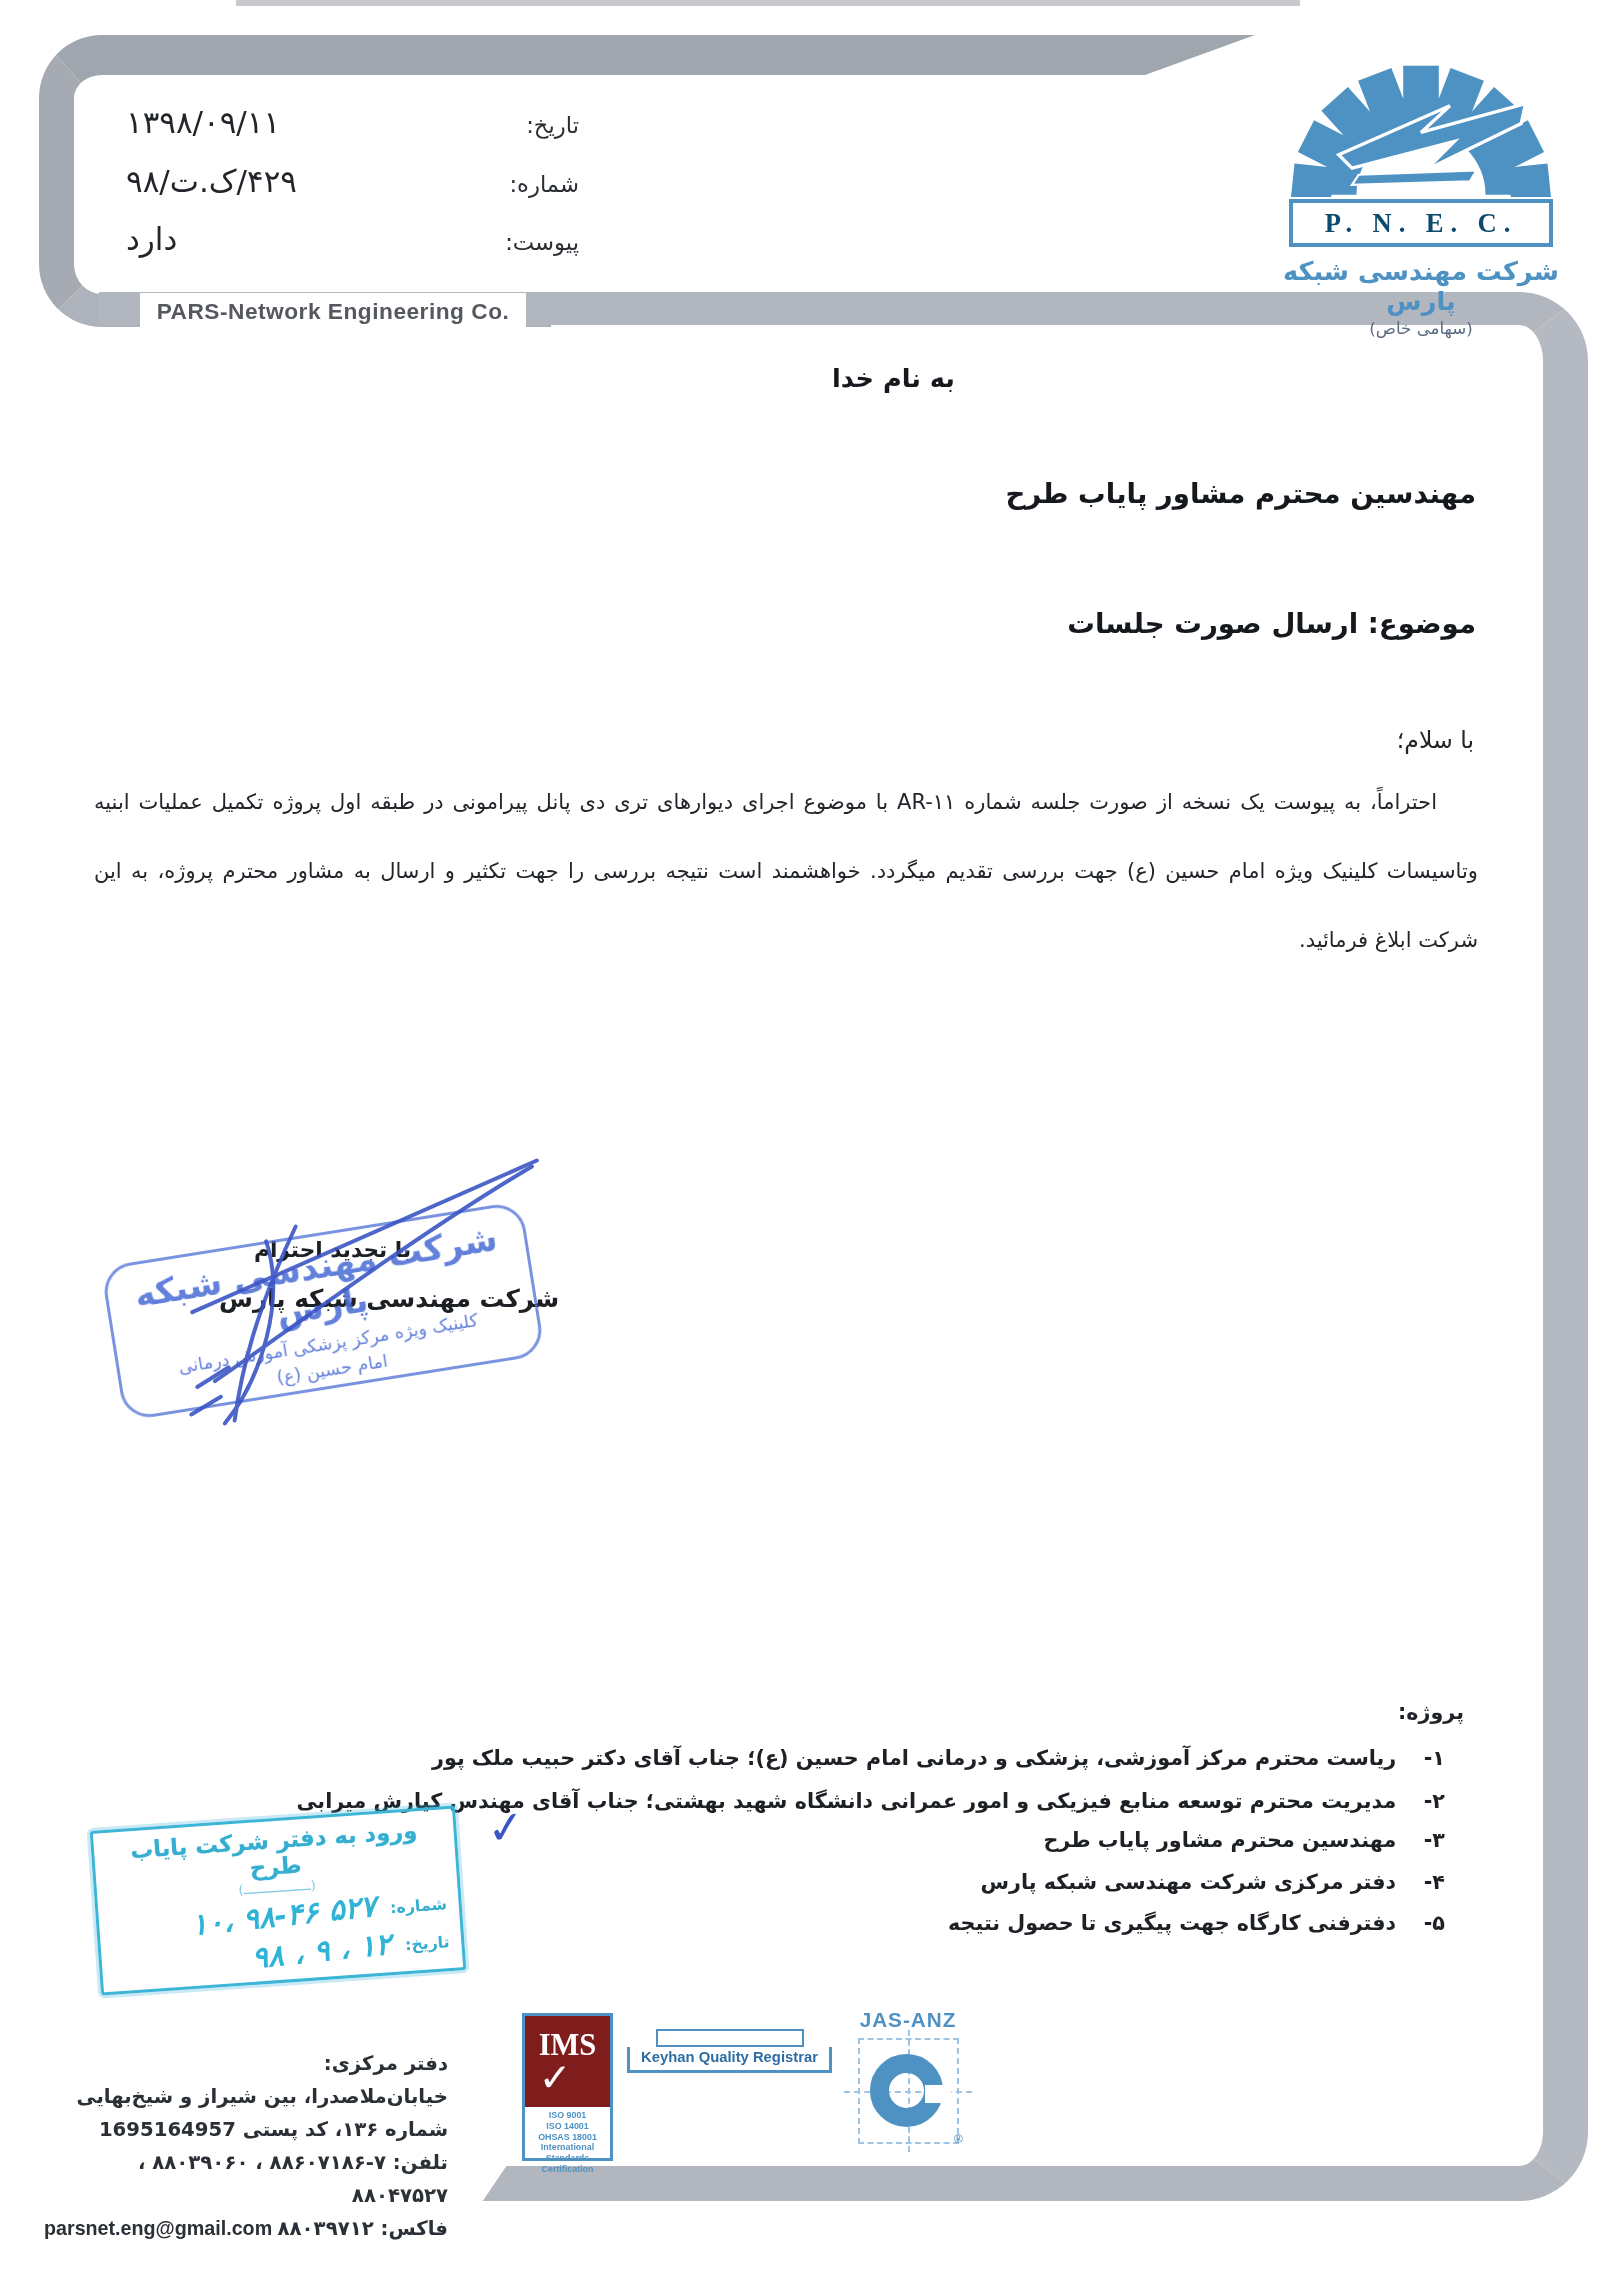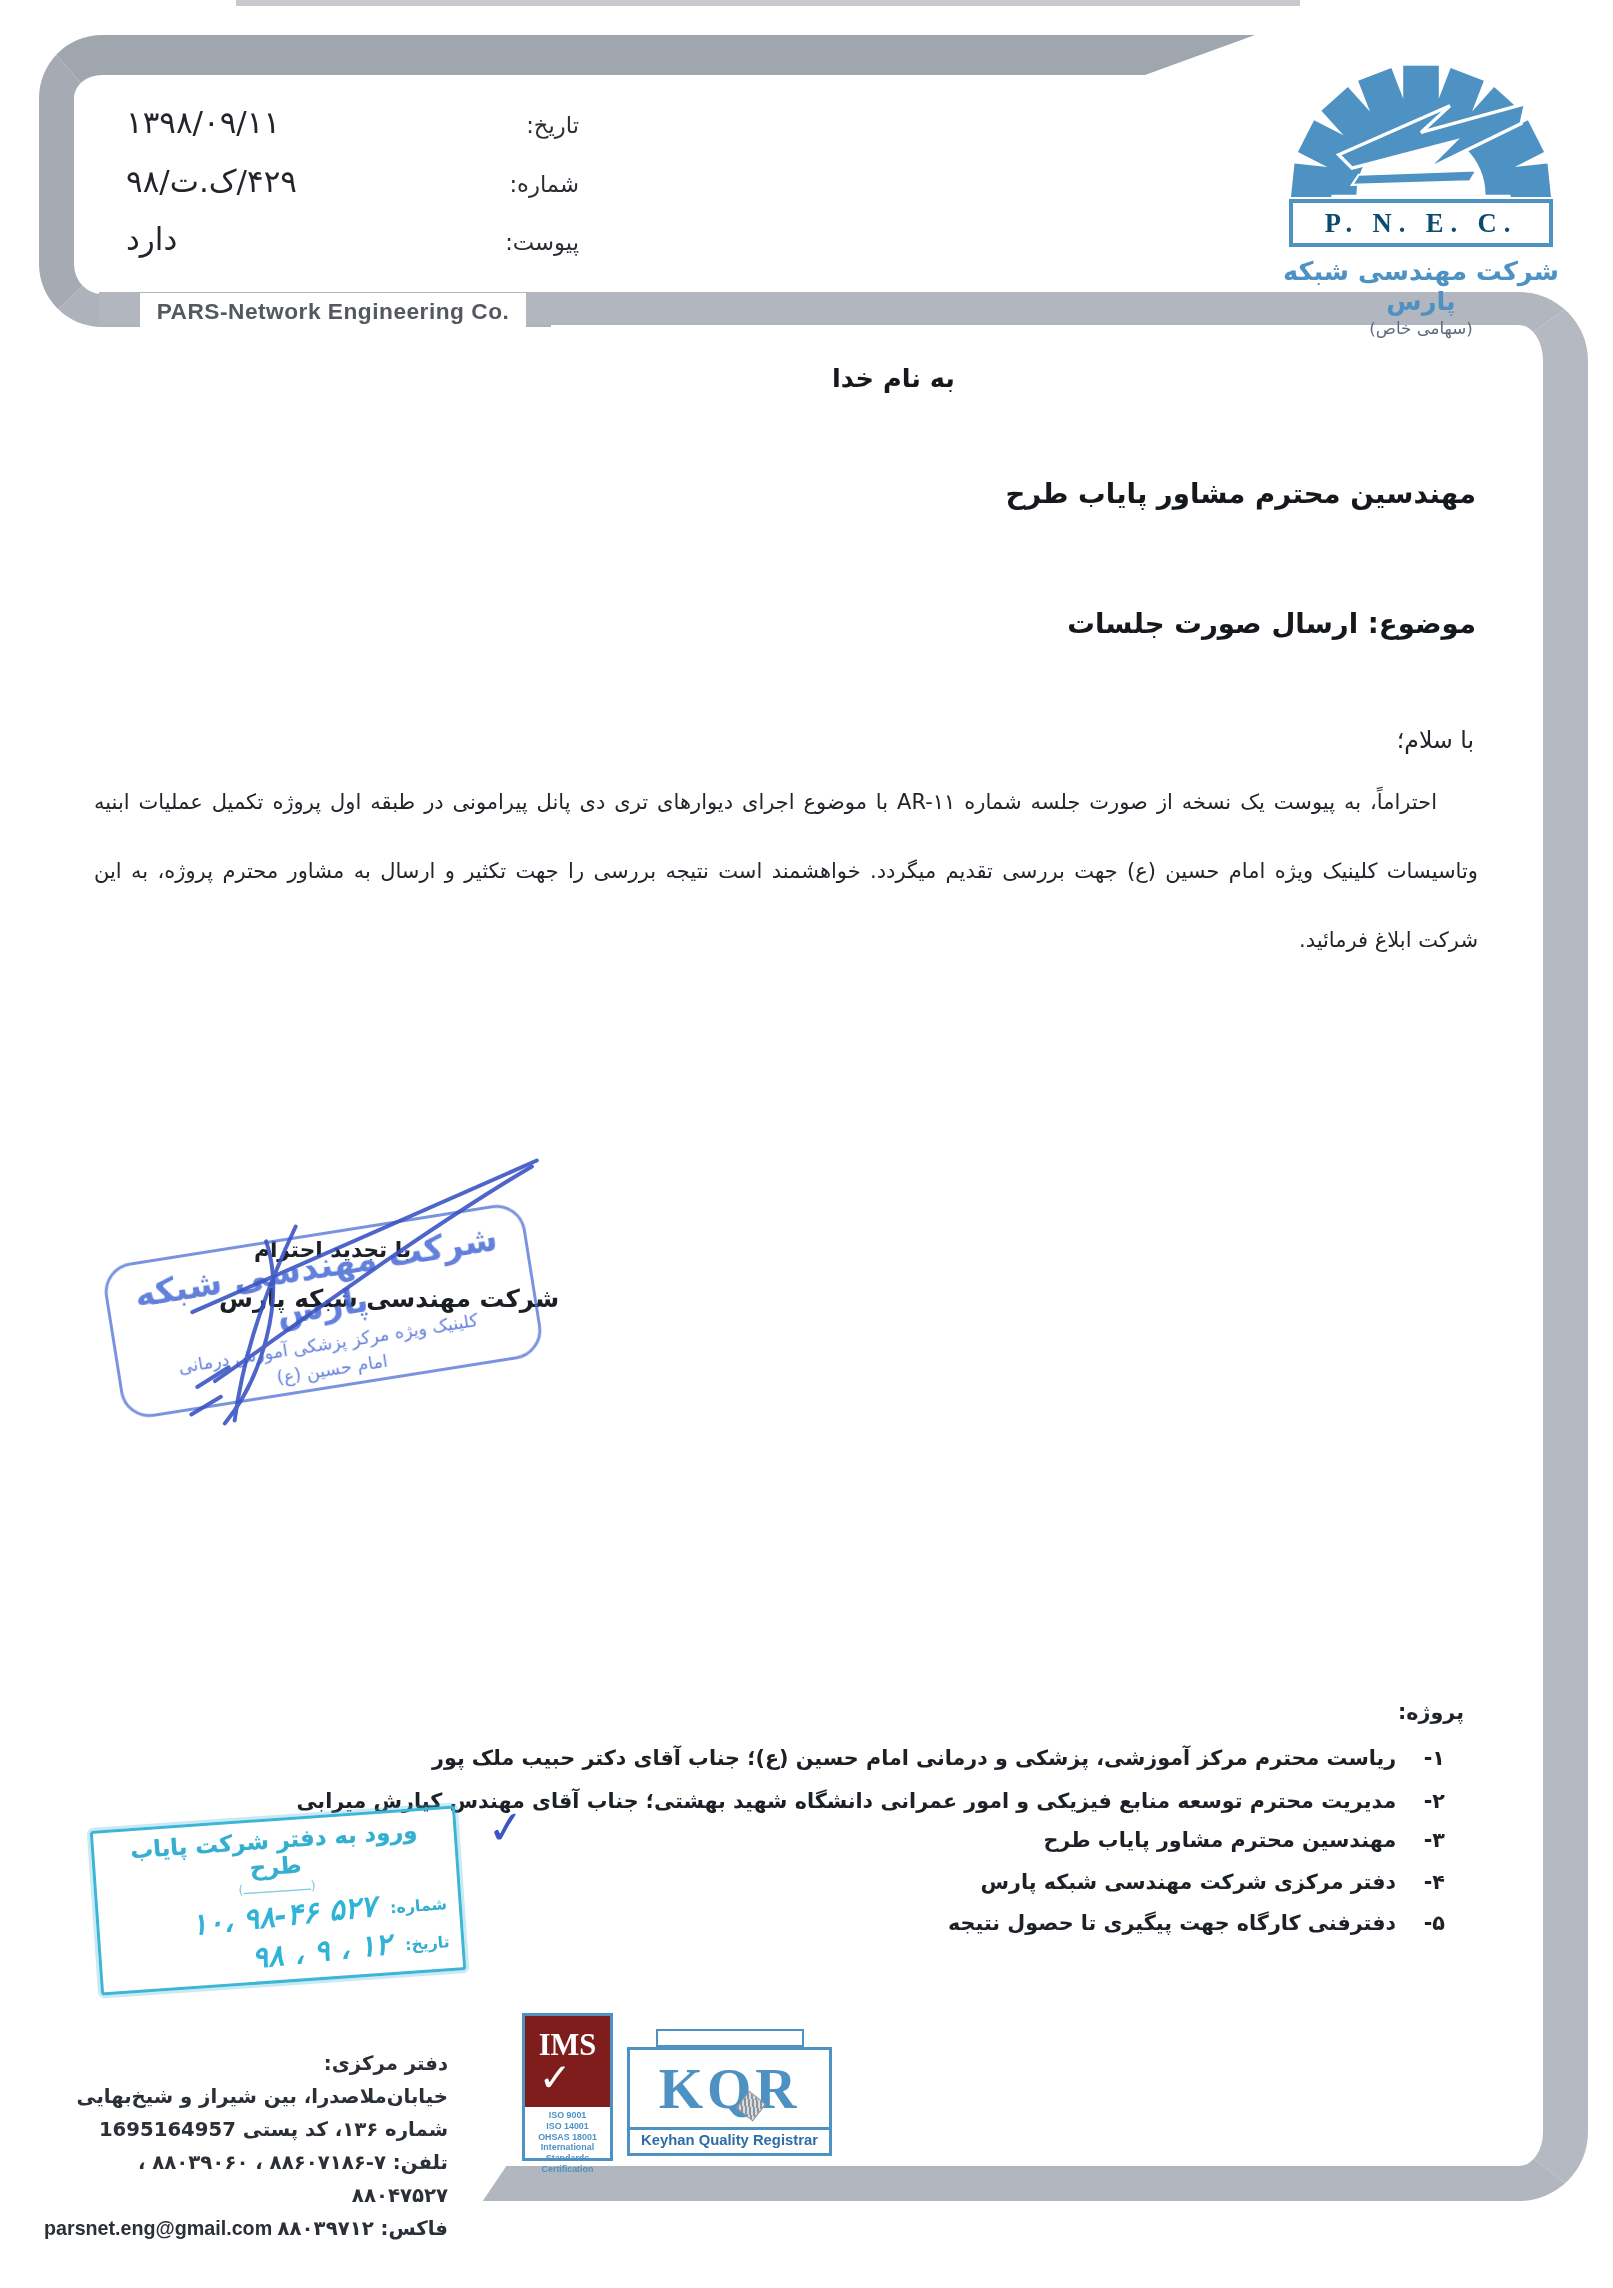--- a/index.html
+++ b/index.html
@@ -218,27 +218,33 @@
       <div>ISO 9001</div>
       <div>ISO 14001</div>
       <div>OHSAS 18001</div>
       <div>International Standards</div>
       <div>Certification</div>
     </div>
   </div>
 
   <div class="kqr">
     <div class="kqr-topstrip"></div>
-    <div class="kqr-main">
-      <span class="kqr-letters">KQR</span>
-      <span class="kqr-square"></span>
-    </div>
     <div class="kqr-caption">Keyhan Quality Registrar</div>
   </div>
 
+  <div class="janz">
+    <div class="janz-title">JAS-ANZ</div>
+    <div class="janz-box">
+      <div class="janz-hline"></div>
+      <div class="janz-vline"></div>
+      <div class="janz-c"></div>
+      <div class="janz-notch"></div>
+      <div class="janz-reg">®</div>
+    </div>
+  </div>
 
   <div class="footer">
     <div>دفتر مرکزی:</div>
     <div>خیابان‌ملاصدرا، بین شیراز و شیخ‌بهایی</div>
     <div>شماره ۱۳۶، کد پستی 1695164957</div>
     <div>تلفن: ۷-۸۸۶۰۷۱۸۶ ، ۸۸۰۳۹۰۶۰ ، ۸۸۰۴۷۵۲۷</div>
     <div class="footer-faxrow">
       <span>فاکس: ۸۸۰۳۹۷۱۲</span>
       <span class="footer-email">parsnet.eng@gmail.com</span>
     </div>

